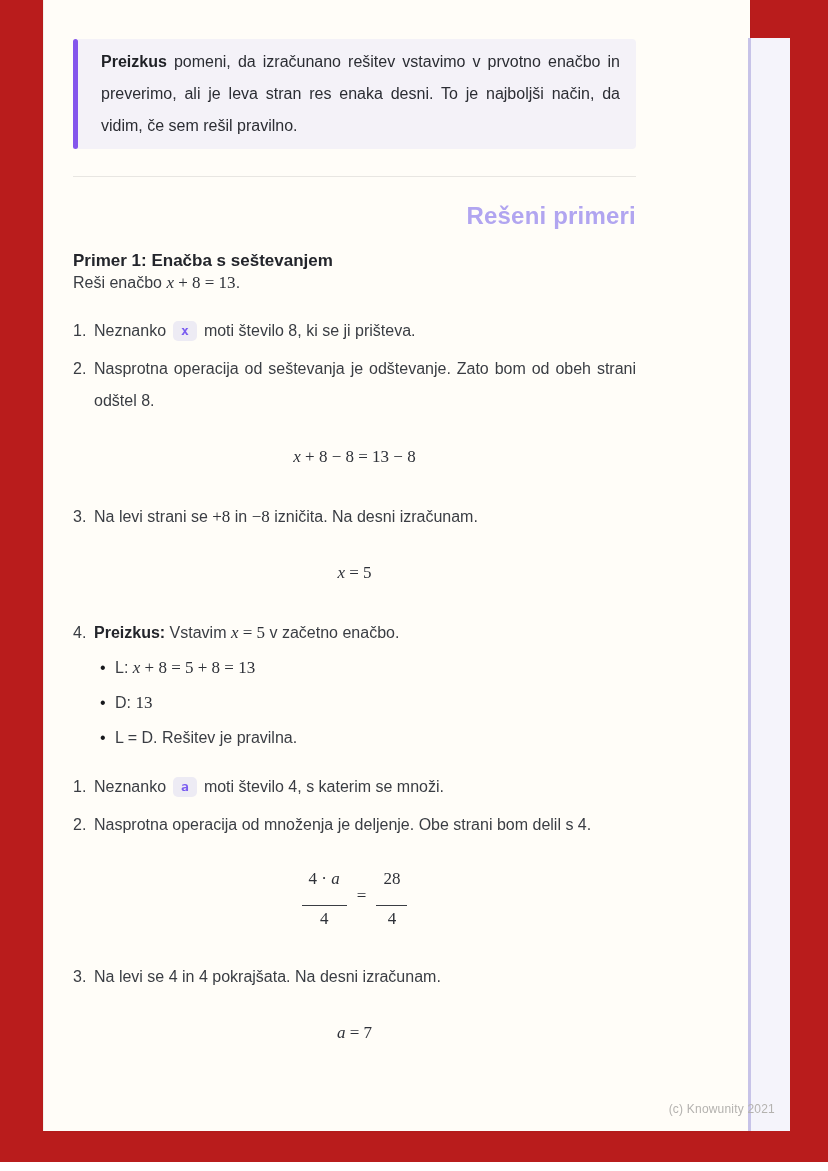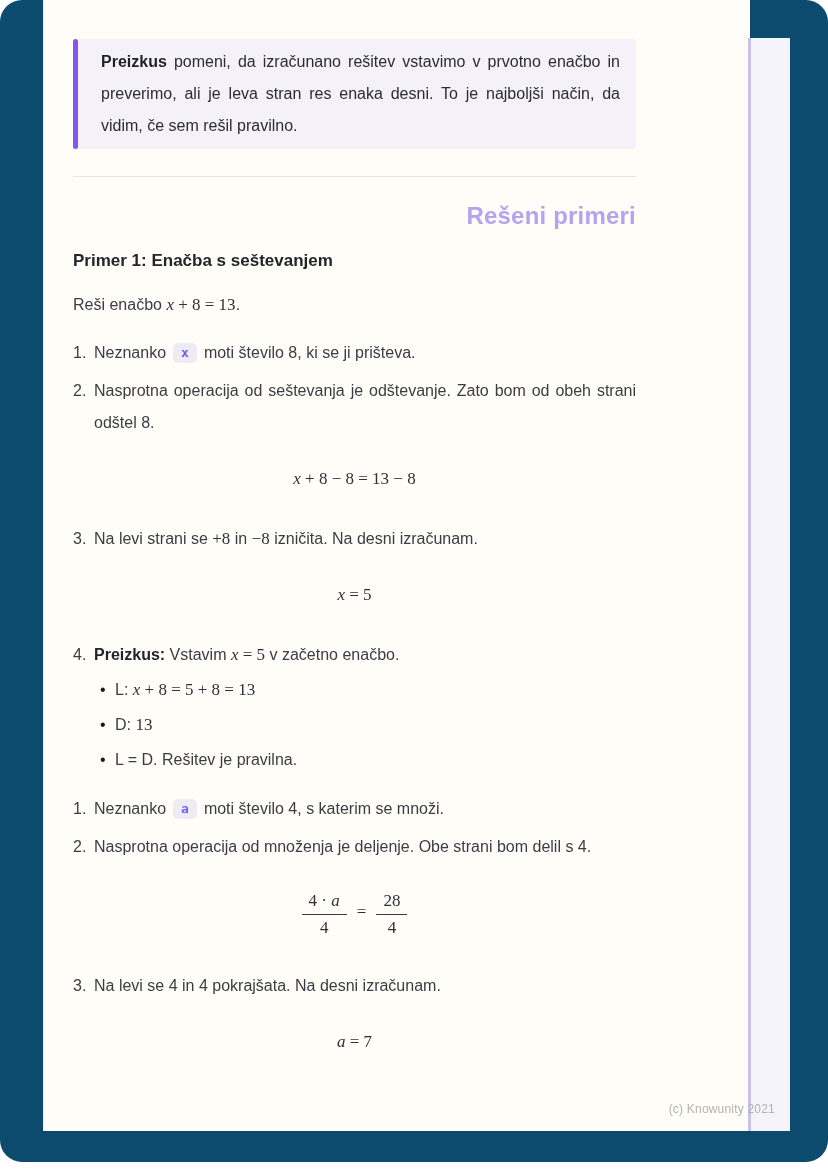--- a/index.html
+++ b/index.html
@@ -1,19 +1,19 @@
 <!DOCTYPE html>
 <html><head>
 <meta charset="utf-8">
 <style>
   * { margin: 0; padding: 0; box-sizing: border-box; }
   html, body { width: 828px; height: 1171px; background: #ffffff; overflow: hidden; }
   body { font-family: "Liberation Sans", sans-serif; color: #3a3d43; }
 
-  .canvas { position: relative; width: 828px; height: 1162px; background: #0c4a6e; border-radius: 22px; }
+  .canvas { position: relative; width: 828px; height: 1162px; background: #b91c1c; }
 
   .page {
     position: absolute; left: 43px; top: 0; width: 707px; height: 1131px;
     background: #fffdf8;
     border-left: 1px solid #f3f0e9;
     box-shadow: 0 1px 2px rgba(0,0,0,0.05);
   }
 
   .content { position: absolute; left: 29px; top: 0; width: 563px; }
 
@@ -36,21 +36,21 @@
   .divider { border: none; border-top: 1px solid #e8e6e2; margin-top: 27px; }
 
   .section-title {
     margin-top: 25px; font-size: 24px; font-weight: bold; color: #b1a5f0;
     letter-spacing: 0.2px;
     text-align: right;
   }
 
   .example-title { margin-top: 21px; font-size: 17px; font-weight: bold; color: #23252b; }
 
-  .para { margin-top: 22px; font-size: 16px; line-height: 24px; }
+  .para { font-size: 16px; line-height: 24px; }
 
   .math { font-family: "Liberation Serif", serif; font-size: 17px; color: #2e3138; }
   .math i { font-style: italic; }
 
   .steps { margin-top: 20px; }
   .step { display: flex; margin-bottom: 6px; }
   .step-num { flex: 0 0 21px; font-size: 16px; line-height: 32px; }
   .step-body { flex: 1; font-size: 16px; line-height: 32px; text-align: justify; }
   .step-body b { color: #23252b; }
 
@@ -62,21 +62,21 @@
   }
 
   .equation { margin: 30px 0 34px; text-align: center; }
 
   .bullets { list-style: none; margin: 4px 0 10px; padding-left: 27px; }
   .bullets li { position: relative; padding-left: 15px; font-size: 16px; line-height: 26px; margin-bottom: 9px; }
   .bullets li::before { content: "•"; position: absolute; left: 0; top: 0; color: #17181c; }
 
   .frac-equation { margin: 28px 0 32px; text-align: center; }
   .frac { display: inline-block; vertical-align: middle; text-align: center; }
-  .frac .num { display: block; padding: 0 7px 3px; border-bottom: 1px solid #3a3d43; }
+  .frac .num { display: block; padding: 0 7px 16px; border-bottom: 1px solid #3a3d43; }
   .frac .den { display: block; padding-top: 3px; }
   .frac-eq { display: inline-block; vertical-align: middle; margin: 0 10px 6px; }
 
   
   .edge-strip {
     position: absolute; left: 748px; top: 38px; width: 42px; height: 1093px;
     background: #f5f4fb; border-left: 3px solid #c7c3e8;
   }
 
   .footer {

